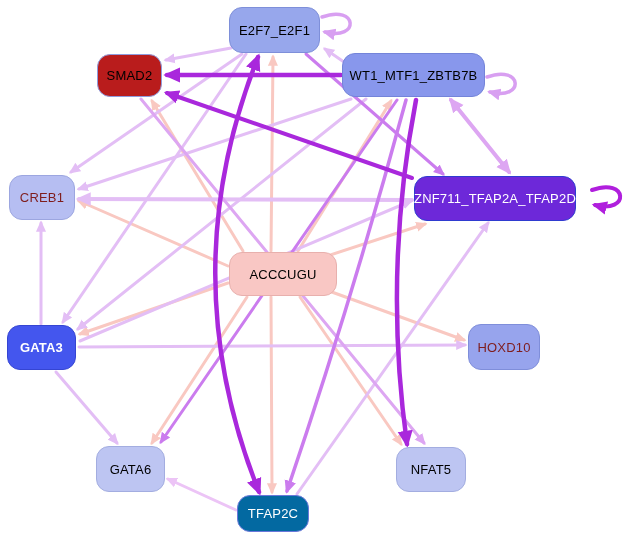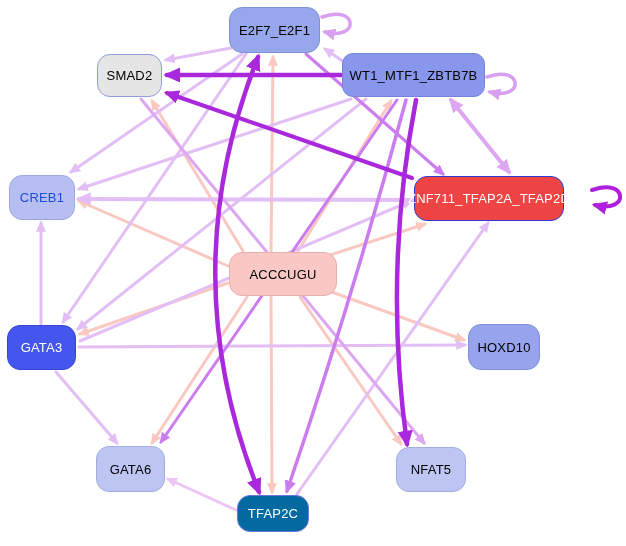--- a/index.html
+++ b/index.html
@@ -87,39 +87,39 @@
       <path d="M 416 100 Q 383 272, 407 444" fill="none" stroke="#a928dc" stroke-width="4.5" stroke-linecap="round" marker-end="url(#arw5)"></path>
       <path d="M 259 492 Q 172 274, 258 57" fill="none" stroke="#a928dc" stroke-width="4.5" stroke-linecap="round" marker-end="url(#arw5)" marker-start="url(#arw5)"></path>
       <path d="M 322 17 C 358 4, 360 41, 325 32" fill="none" stroke="#d89ff1" stroke-width="3.5" stroke-linecap="round" marker-end="url(#arw6)"></path>
       <path d="M 487 77 C 523 64, 525 101, 490 92" fill="none" stroke="#d89ff1" stroke-width="3.5" stroke-linecap="round" marker-end="url(#arw6)"></path>
       <path d="M 592 190 C 628 177, 630 214, 595 205" fill="none" stroke="#b01fdd" stroke-width="4" stroke-linecap="round" marker-end="url(#arw7)"></path>
     </svg>
   <div id="node-layer">
       <div class="node" style="left: 229px; top: 7px; width: 91px; height: 46px; background: rgb(151, 167, 236); border-color: rgb(126, 143, 217); color: rgb(0, 0, 0);">
         <span>E2F7_E2F1</span>
       </div>
-      <div class="node" style="left: 97px; top: 54px; width: 65px; height: 43px; background: #e5e5e5; border-color: rgb(143, 155, 221); color: rgb(0, 0, 0);">
+      <div class="node" style="left: 97px; top: 54px; width: 65px; height: 43px; background: #b91c1c; border-color: rgb(143, 155, 221); color: rgb(0, 0, 0);">
         <span>SMAD2</span>
       </div>
-      <div class="node" style="left: 342px; top: 53px; width: 143px; height: 44px; background: rgb(136, 151, 236); border-color: rgb(116, 132, 217); color: rgb(0, 0, 0); border-radius: 11px;">
+      <div class="node" style="left: 342px; top: 53px; width: 143px; height: 44px; background: rgb(136, 151, 236); border-color: rgb(116, 132, 217); color: rgb(0, 0, 0);">
         <span>WT1_MTF1_ZBTB7B</span>
       </div>
-      <div class="node" style="left: 9px; top: 175px; width: 66px; height: 45px; background: rgb(182, 190, 242); border-color: rgb(156, 166, 224); color: #1d4ed8;">
+      <div class="node" style="left: 9px; top: 175px; width: 66px; height: 45px; background: rgb(182, 190, 242); border-color: rgb(156, 166, 224); color: #7f1d1d;">
         <span>CREB1</span>
       </div>
-      <div class="node" style="left: 414px; top: 176px; width: 150px; height: 45px; background: #ef4444; border-color: rgb(47, 59, 208); color: rgb(255, 255, 255);">
+      <div class="node" style="left: 414px; top: 176px; width: 162px; height: 45px; background: #6d28d9; border-color: rgb(47, 59, 208); color: rgb(255, 255, 255);">
         <span>ZNF711_TFAP2A_TFAP2D</span>
       </div>
       <div class="node" style="left: 229px; top: 252px; width: 108px; height: 44px; background: rgb(249, 199, 196); border-color: rgb(232, 176, 173); color: rgb(0, 0, 0);">
         <span>ACCCUGU</span>
       </div>
-      <div class="node" style="left: 7px; top: 325px; width: 69px; height: 45px; background: rgb(68, 86, 238); border-color: rgb(53, 69, 210); color: rgb(255, 255, 255);">
+      <div class="node" style="left: 7px; top: 325px; width: 69px; height: 45px; background: rgb(68, 86, 238); border-color: rgb(53, 69, 210); color: rgb(255, 255, 255); font-weight: bold;">
         <span>GATA3</span>
       </div>
-      <div class="node" style="left: 468px; top: 324px; width: 72px; height: 46px; background: rgb(151, 164, 237); border-color: rgb(127, 142, 218); color: #000000;">
+      <div class="node" style="left: 468px; top: 324px; width: 72px; height: 46px; background: rgb(151, 164, 237); border-color: rgb(127, 142, 218); color: #7f1d1d;">
         <span>HOXD10</span>
       </div>
       <div class="node" style="left: 96px; top: 446px; width: 69px; height: 46px; background: rgb(189, 197, 242); border-color: rgb(163, 173, 224); color: rgb(0, 0, 0);">
         <span>GATA6</span>
       </div>
       <div class="node" style="left: 396px; top: 447px; width: 70px; height: 45px; background: rgb(189, 197, 242); border-color: rgb(163, 173, 224); color: rgb(0, 0, 0);">
         <span>NFAT5</span>
       </div>
       <div class="node" style="left: 237px; top: 495px; width: 72px; height: 37px; background: #0369a1; border-color: rgb(106, 120, 218); color: rgb(255, 255, 255);">
         <span>TFAP2C</span>

